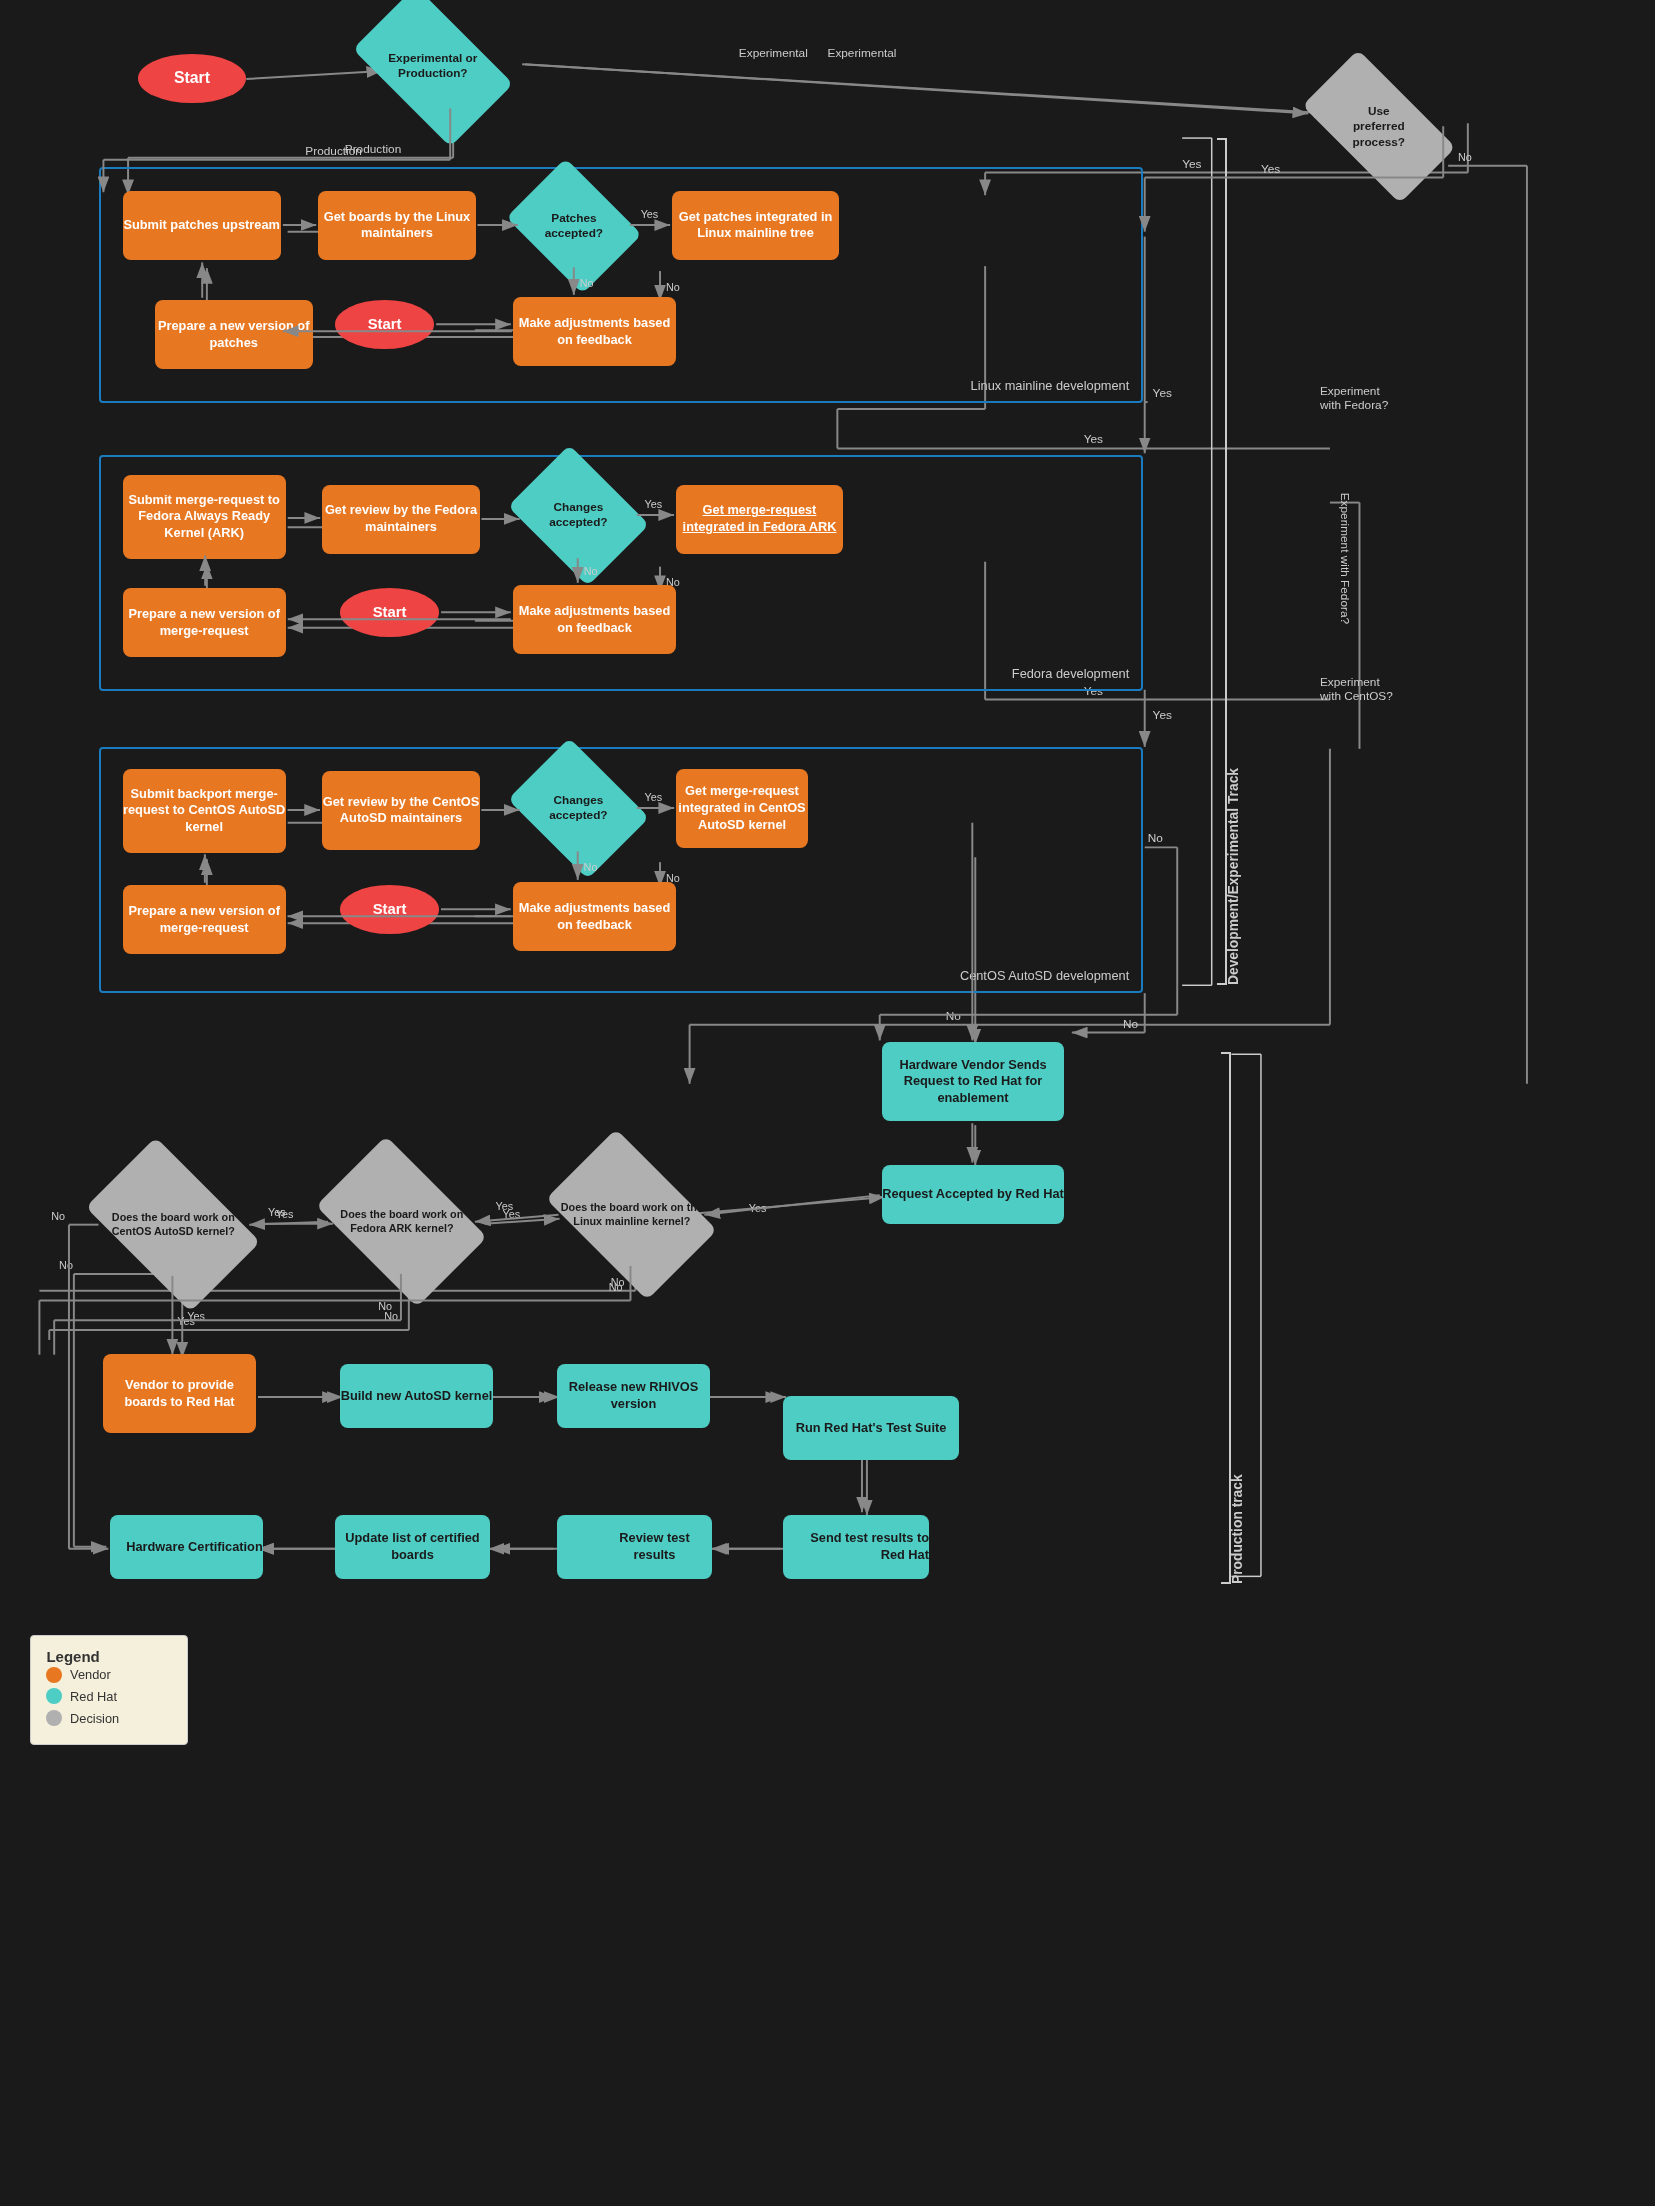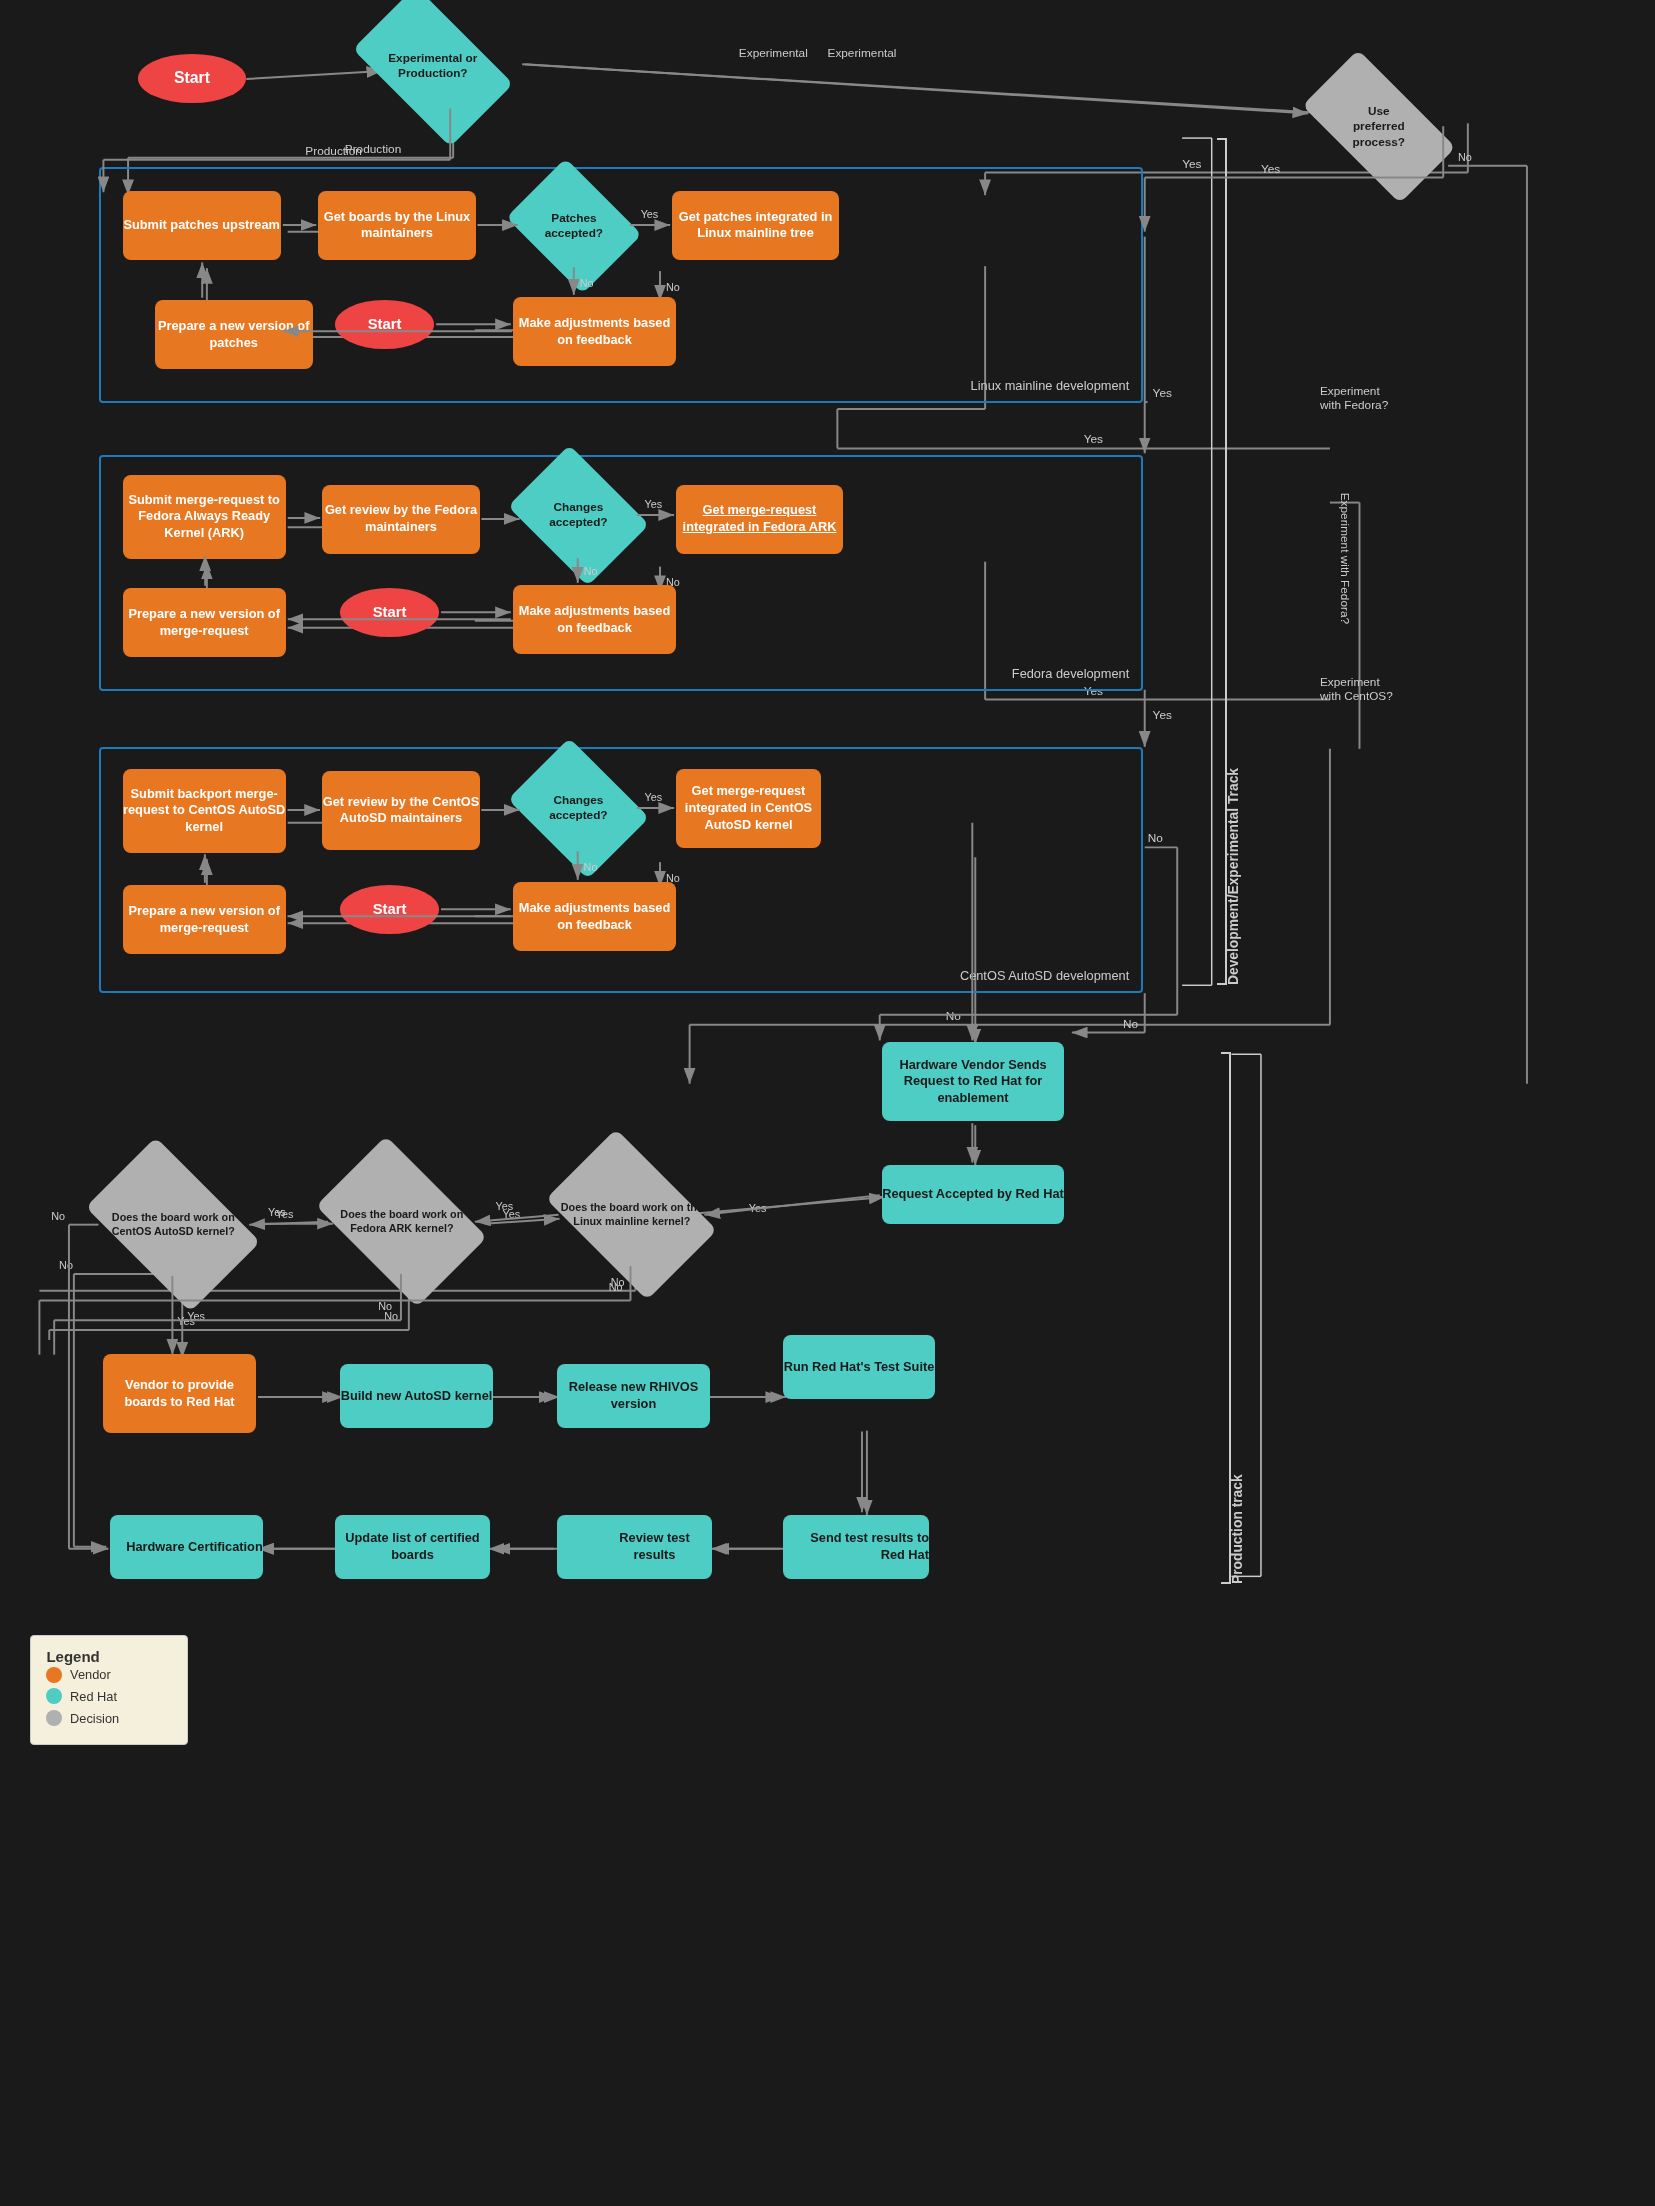--- a/index.html
+++ b/index.html
@@ -366,21 +366,21 @@
 
     <div class="node node-orange" style="position:absolute; left:21.7px; top:19.7px; width:163px; height:84px; display:flex; align-items:center; justify-content:center; text-align:center; font-size:12.8px; font-weight:bold; border-radius:7.9px;">
       Submit backport merge-request to CentOS AutoSD kernel
     </div>
     <div class="node node-orange" style="position:absolute; left:221px; top:21.7px; width:158px; height:79px; display:flex; align-items:center; justify-content:center; text-align:center; font-size:12.8px; font-weight:bold; border-radius:7.9px;">
       Get review by the CentOS AutoSD maintainers
     </div>
     <div class="node node-diamond" style="position:absolute; left:421px; top:15.8px; width:113px; height:87px; background:#4ECDC4;">
       <div class="node-diamond-inner" style="font-size:11.8px; color:#1a1a1a;">Changes<br>accepted?</div>
     </div>
-    <div class="node node-orange" style="position:absolute; left:575px; top:19.7px; width:145px; height:79px; display:flex; align-items:center; justify-content:center; text-align:center; font-size:12.8px; font-weight:bold; border-radius:7.9px;">
+    <div class="node node-orange" style="position:absolute; left:575px; top:19.7px; width:132px; height:79px; display:flex; align-items:center; justify-content:center; text-align:center; font-size:12.8px; font-weight:bold; border-radius:7.9px;">
       Get merge-request integrated in CentOS AutoSD kernel
     </div>
 
     <div class="node node-ellipse" style="position:absolute; left:239px; top:136px; width:99px; height:49px; display:flex; align-items:center; justify-content:center; font-size:14.8px; font-weight:bold; border-radius:50%;">
       Start
     </div>
     <div class="node node-orange" style="position:absolute; left:412px; top:133px; width:163px; height:69px; display:flex; align-items:center; justify-content:center; text-align:center; font-size:12.8px; font-weight:bold; border-radius:7.9px;">
       Make adjustments based on feedback
     </div>
     <div class="node node-orange" style="position:absolute; left:21.7px; top:136px; width:163px; height:69px; display:flex; align-items:center; justify-content:center; text-align:center; font-size:12.8px; font-weight:bold; border-radius:7.9px;">
@@ -495,21 +495,21 @@
   </div>
 
   <div class="node node-teal" style="left:340px; top:1364px; width:153px; height:64px; display:flex; align-items:center; justify-content:center; text-align:center; font-size:12.8px; font-weight:bold; border-radius:7.9px; color:#1a1a1a;">
     Build new AutoSD kernel
   </div>
 
   <div class="node node-teal" style="left:557px; top:1364px; width:153px; height:64px; display:flex; align-items:center; justify-content:center; text-align:center; font-size:12.8px; font-weight:bold; border-radius:7.9px; color:#1a1a1a;">
     Release new RHIVOS version
   </div>
 
-  <div class="node node-teal" style="left:783px; top:1335px; width:152px; height:64px; display:flex; align-items:center; justify-content:center; text-align:center; font-size:12.8px; font-weight:bold; border-radius:7.9px; color:#1a1a1a;">
+  <div class="node node-teal" style="left:783px; top:1396px; width:176px; height:64px; display:flex; align-items:center; justify-content:center; text-align:center; font-size:12.8px; font-weight:bold; border-radius:7.9px; color:#1a1a1a;">
     Run Red Hat's Test Suite
   </div>
 
   <div class="node node-teal" style="left:783px; top:1515px; width:146px; height:64px; display:flex; align-items:center; justify-content:center; text-align:right; font-size:12.8px; font-weight:bold; border-radius:7.9px; color:#1a1a1a;">
     Send test results to Red Hat
   </div>
 
   <div class="node node-teal" style="left:557px; top:1515px; width:155px; height:64px; display:flex; align-items:center; justify-content:center; text-align:center; font-size:12.8px; font-weight:bold; border-radius:7.9px; color:#1a1a1a;padding-left:40px;">
     Review test results
   </div>

